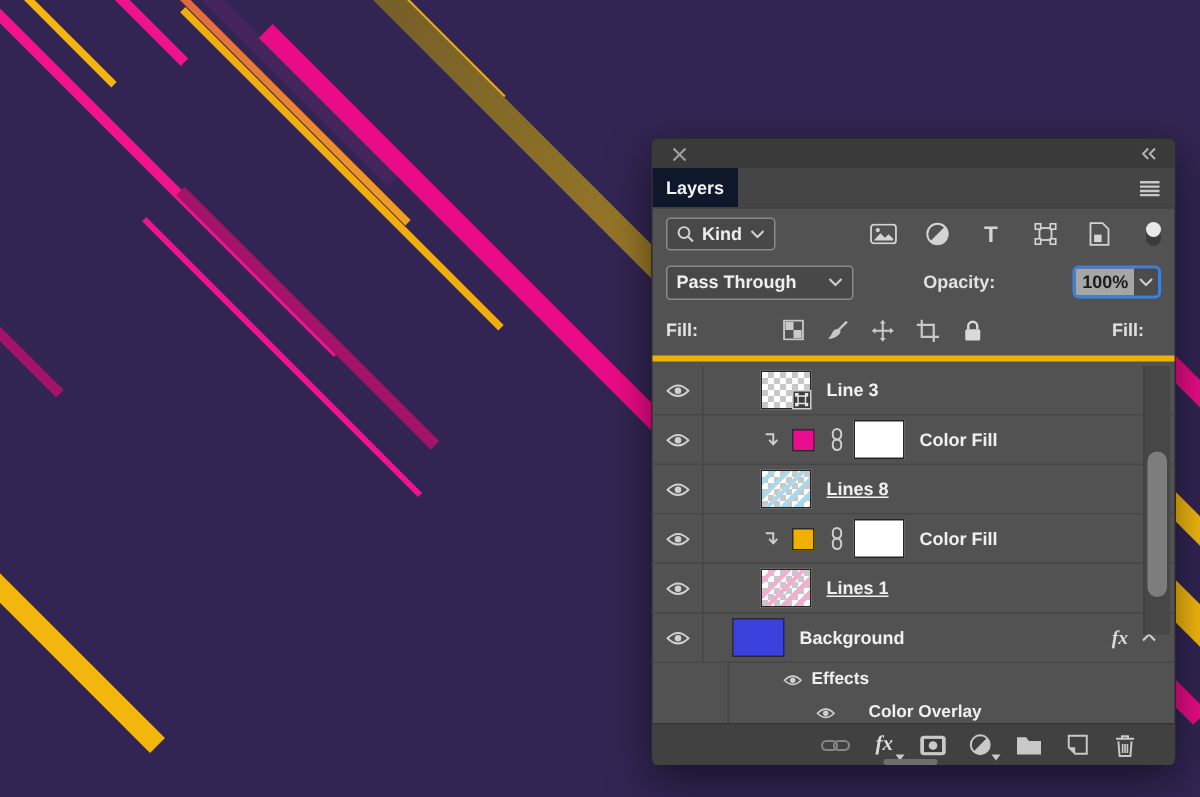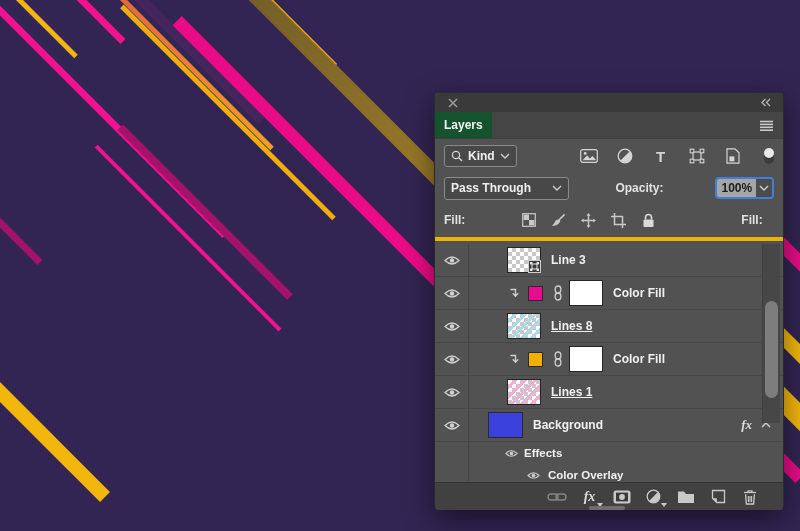--- a/index.html
+++ b/index.html
@@ -11,21 +11,21 @@
   
   #panel{position:absolute;left:434px;top:92px;width:350px;height:417px;
          background:#525252;border:1px solid #2b2b2b;border-radius:4px;
          box-shadow:0 10px 28px rgba(0,0,0,.5);box-sizing:border-box;
          color:#e6e6e6;font-size:12px;font-weight:bold;}
   #panel *{box-sizing:border-box;}
   .titlebar{height:19px;background:#3a3a3a;border-radius:3px 3px 0 0;
             display:flex;align-items:center;justify-content:space-between;padding:0 8px;}
   .tabbar{height:27px;background:#454545;display:flex;align-items:stretch;
           justify-content:space-between;border-bottom:1px solid #404040;}
-  .tab{width:57px;background:#14532d;display:flex;align-items:center;
+  .tab{width:57px;background:#0f172a;display:flex;align-items:center;
        padding-left:9px;font-size:12px;color:#f2f2f2;}
   .menu-btn{display:flex;align-items:center;padding-right:9px;}
   .ctl-row{display:flex;align-items:center;padding:0 9px;gap:46px;}
   .filter-row{height:34px;}
   .blend-row{height:30px;}
   .lock-row{height:34px;}
   .dropdown{height:22px;background:#484848;border:1px solid #8a8a8a;border-radius:3px;
             display:flex;align-items:center;padding:0 6px;gap:5px;color:#efefef;}
   .kind-dd{width:88px;}
   .pass-dd{width:134px;height:23px;}
@@ -37,21 +37,21 @@
                  margin-left:6px;height:22px;overflow:hidden;}
   .opacity-val{background:#a6a6a6;color:#1c1c1c;padding:0 4px;display:flex;align-items:center;font-size:12px;}
   .combo-arrow{width:20px;display:flex;align-items:center;justify-content:center;background:#4c4c4c;}
   .fill-combo{display:flex;align-items:stretch;border:1px solid #3a3a3a;border-radius:3px;
               margin-left:6px;height:22px;overflow:hidden;}
   .fill-val{padding:0 7px;display:flex;align-items:center;font-size:12px;color:#efefef;}
   .lock-icons{display:flex;align-items:center;gap:11px;margin-left:8px;}
   
   .layer-list{height:245px;border-top:4px solid #eab308;position:relative;padding-top:3px;}
   .lrow{display:flex;align-items:center;height:33px;border-bottom:1px solid #474747;position:relative;}
-  .subrow{height:22px;border-bottom:none;}
+  .subrow{height:22px;border-bottom:none;padding-left:17px;}
   .eyecell{width:34px;height:100%;flex:none;display:flex;align-items:center;
            justify-content:center;border-right:1px solid #454545;}
   .rowbody{flex:1;height:100%;display:flex;align-items:center;}
   .thumb{width:34px;height:26px;border:1px solid #252525;flex:none;position:relative;
          background:#fff conic-gradient(#c8c8c8 0 90deg,#fff 0 180deg,#c8c8c8 0 270deg,#fff 0) 0 0/8px 8px;}
   .thumb .ovl{position:absolute;inset:0;}
   .badge{position:absolute;right:-1px;bottom:-1px;width:13px;height:13px;background:#3c3c3c;
          border:1px solid #cfcfcf;display:flex;align-items:center;justify-content:center;}
   .swatch{width:15px;height:15px;border:1px solid #2a2a2a;flex:none;}
   .mask{width:34px;height:26px;background:#fff;border:1px solid #252525;flex:none;}
@@ -373,21 +373,21 @@
       </div>
     </div>
 
     <div class="lrow subrow">
       <div class="eyecell"></div>
       <div class="rowbody" style="padding-left:58px;">
         <svg width="13" height="9">
           <path d="M1 4.5 Q6.5 -1 12 4.5 Q6.5 10 1 4.5 Z" fill="none" stroke="#cfcfcf" stroke-width="1.1"></path>
           <circle cx="6.5" cy="4.5" r="1.8" fill="#cfcfcf"></circle>
           </svg>
-        <span class="lname" style="margin-left:8px;font-size:11.5px;">Color Overlay</span>
+        <span class="lname" style="margin-left:22px;font-size:11.5px;">Color Overlay</span>
       </div>
     </div>
 
     <div class="vtrack">
       <div class="vthumb"></div>
     </div>
   </div>
 
   <div class="bottombar">
     <span class="bicon" style="width:21px;">

